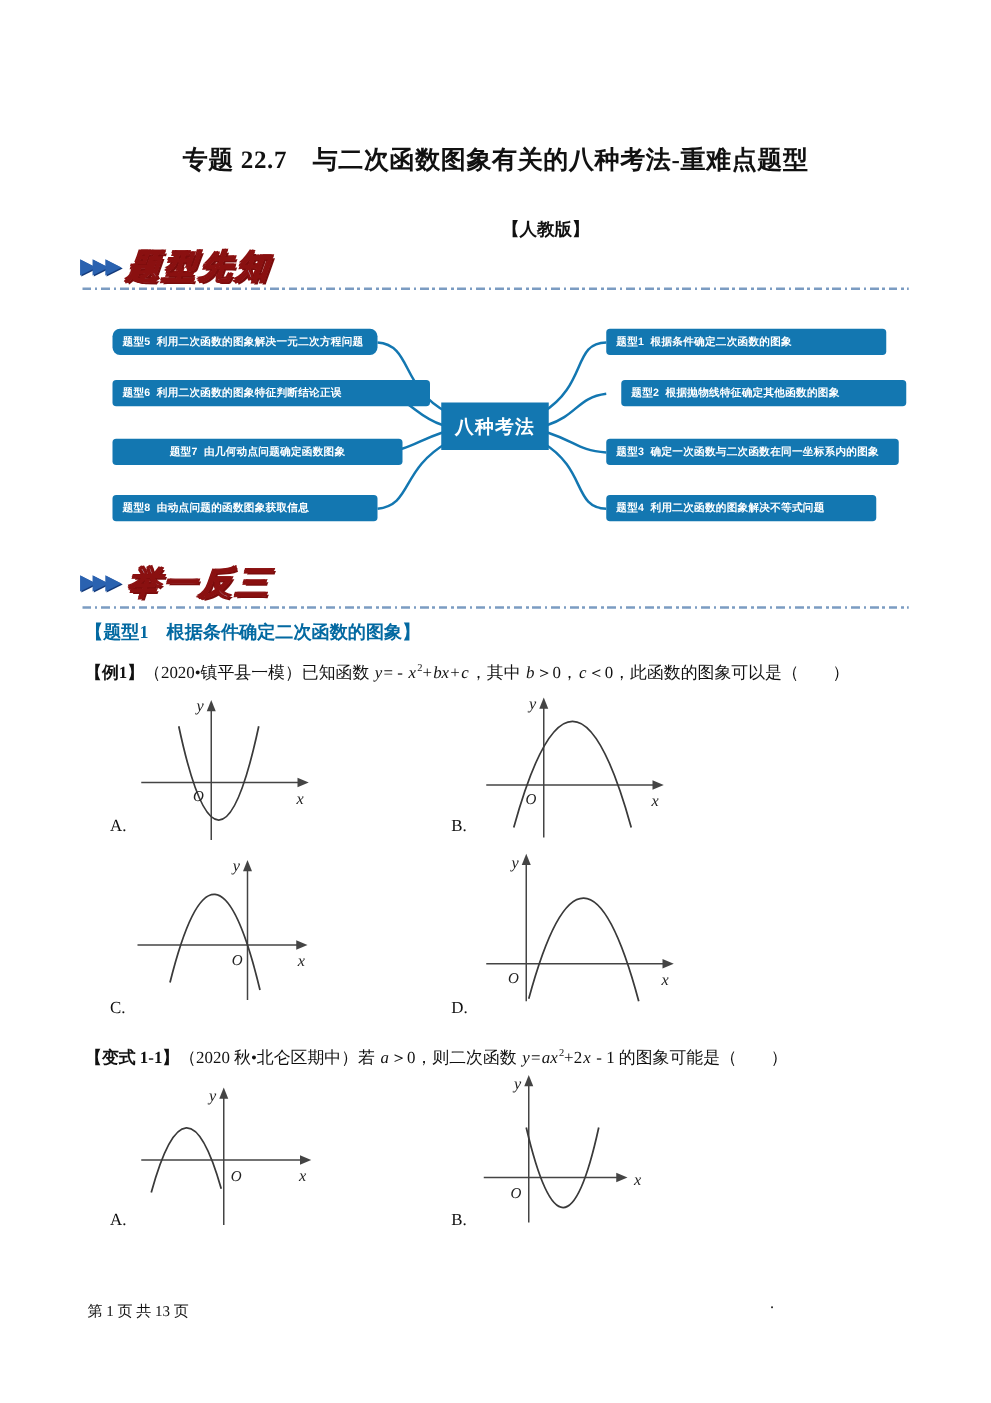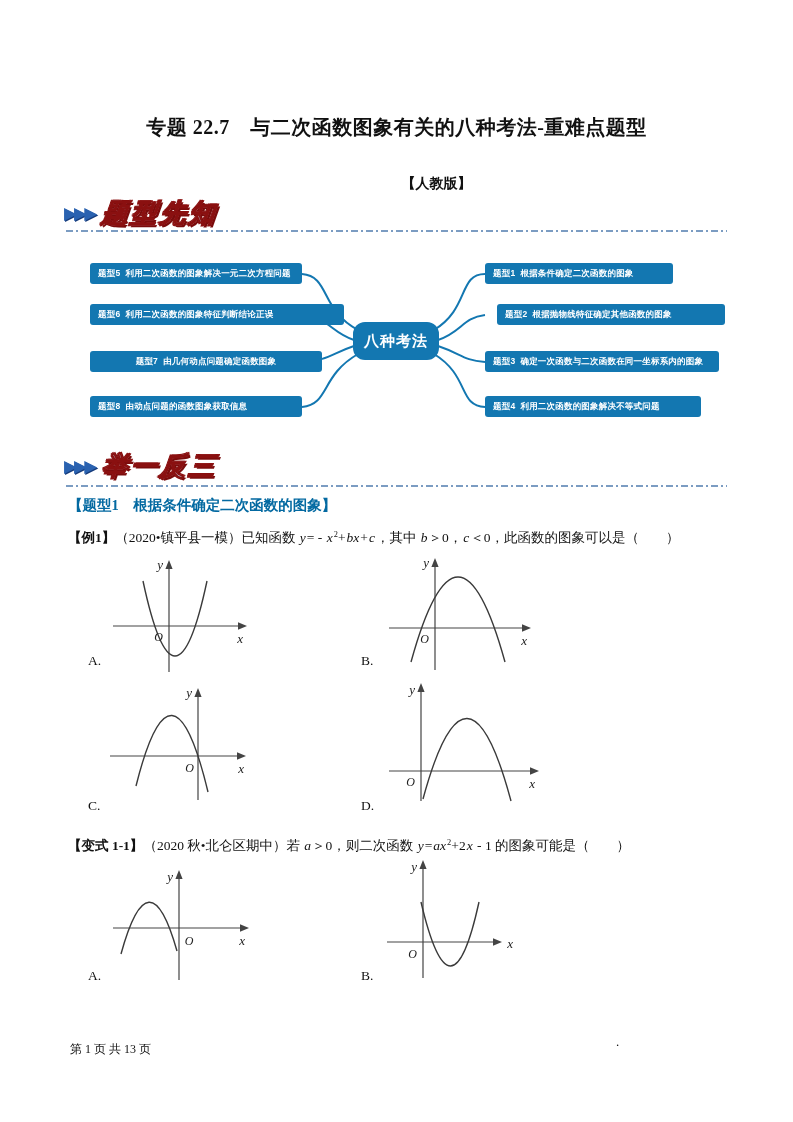--- a/index.html
+++ b/index.html
@@ -22,21 +22,21 @@
   .rule{position:absolute;left:66px;width:661px;height:2px;
         background:repeating-linear-gradient(90deg,#7b9cc2 0 7px,transparent 7px 10px,#7b9cc2 10px 12px,transparent 12px 15px);}
 
   .mindmap{position:absolute;left:0;top:248px;width:793px;height:200px;}
   .mm-lines{position:absolute;left:0;top:0;}
   .mm-box{position:absolute;background:#1377b1;color:#fff;border-radius:3px;height:21px;
           line-height:21px;padding:0 8px;box-sizing:border-box;white-space:pre;
           font-family:"Liberation Sans",sans-serif;font-size:8.5px;font-weight:600;
           letter-spacing:0.2px;overflow:hidden;}
   .mm-center{position:absolute;left:353px;top:74px;width:86px;height:38px;background:#1377b1;
-             border-radius:12px;color:#fff;display:flex;align-items:center;justify-content:center;
+             border-radius:0;color:#fff;display:flex;align-items:center;justify-content:center;
              font-family:"Liberation Sans",sans-serif;font-size:15px;font-weight:bold;letter-spacing:1px;}
 
   .topic{position:absolute;left:68px;top:496px;font-size:14.5px;font-weight:bold;color:#0369a1;}
   .q{position:absolute;left:68px;width:665px;font-size:13.5px;line-height:1.5;margin:0;}
   .q .b{font-weight:bold;}
   .i{font-style:italic;padding:0 1px;}
   sup{font-size:0.62em;vertical-align:super;line-height:0;}
 
   .graph{position:absolute;}
   .ax{stroke:#444;stroke-width:1.2;fill:none;}
@@ -69,25 +69,25 @@
         <path d="M358,82 C320,62 330,28 302,26"></path>
         <path d="M354,92 C330,84 330,70 302,67"></path>
         <path d="M354,98 C330,106 330,112 302,114"></path>
         <path d="M358,106 C320,128 330,156 302,159"></path>
         <path d="M434,82 C470,60 458,26 485,26"></path>
         <path d="M438,92 C462,84 462,70 485,67"></path>
         <path d="M438,98 C462,106 462,112 485,114"></path>
         <path d="M434,106 C470,128 458,158 485,159"></path>
       </g>
     </svg>
-    <div class="mm-box" style="left:90px;top:15px;width:212px;">题型5  利用二次函数的图象解决一元二次方程问题</div>
+    <div class="mm-box" style="left:90px;top:15px;width:212px;border-radius:6px;">题型5  利用二次函数的图象解决一元二次方程问题</div>
     <div class="mm-box" style="left:90px;top:56px;width:254px;">题型6  利用二次函数的图象特征判断结论正误</div>
     <div class="mm-box" style="left:90px;top:103px;width:232px;text-align:center;">题型7  由几何动点问题确定函数图象</div>
     <div class="mm-box" style="left:90px;top:148px;width:212px;">题型8  由动点问题的函数图象获取信息</div>
-    <div class="mm-box" style="left:485px;top:15px;width:188px;">题型1  根据条件确定二次函数的图象</div>
+    <div class="mm-box" style="left:485px;top:15px;width:224px;">题型1  根据条件确定二次函数的图象</div>
     <div class="mm-box" style="left:485px;top:56px;width:228px;margin-left:12px;">题型2  根据抛物线特征确定其他函数的图象</div>
     <div class="mm-box" style="left:485px;top:103px;width:234px;">题型3  确定一次函数与二次函数在同一坐标系内的图象</div>
     <div class="mm-box" style="left:485px;top:148px;width:216px;">题型4  利用二次函数的图象解决不等式问题</div>
     <div class="mm-center">八种考法</div>
   </div>
 
   <div class="deco-hdr" style="top:449px;">
     <span class="arrows">▶▶▶</span>
     <span class="dtext">举一反三</span>
   </div>

